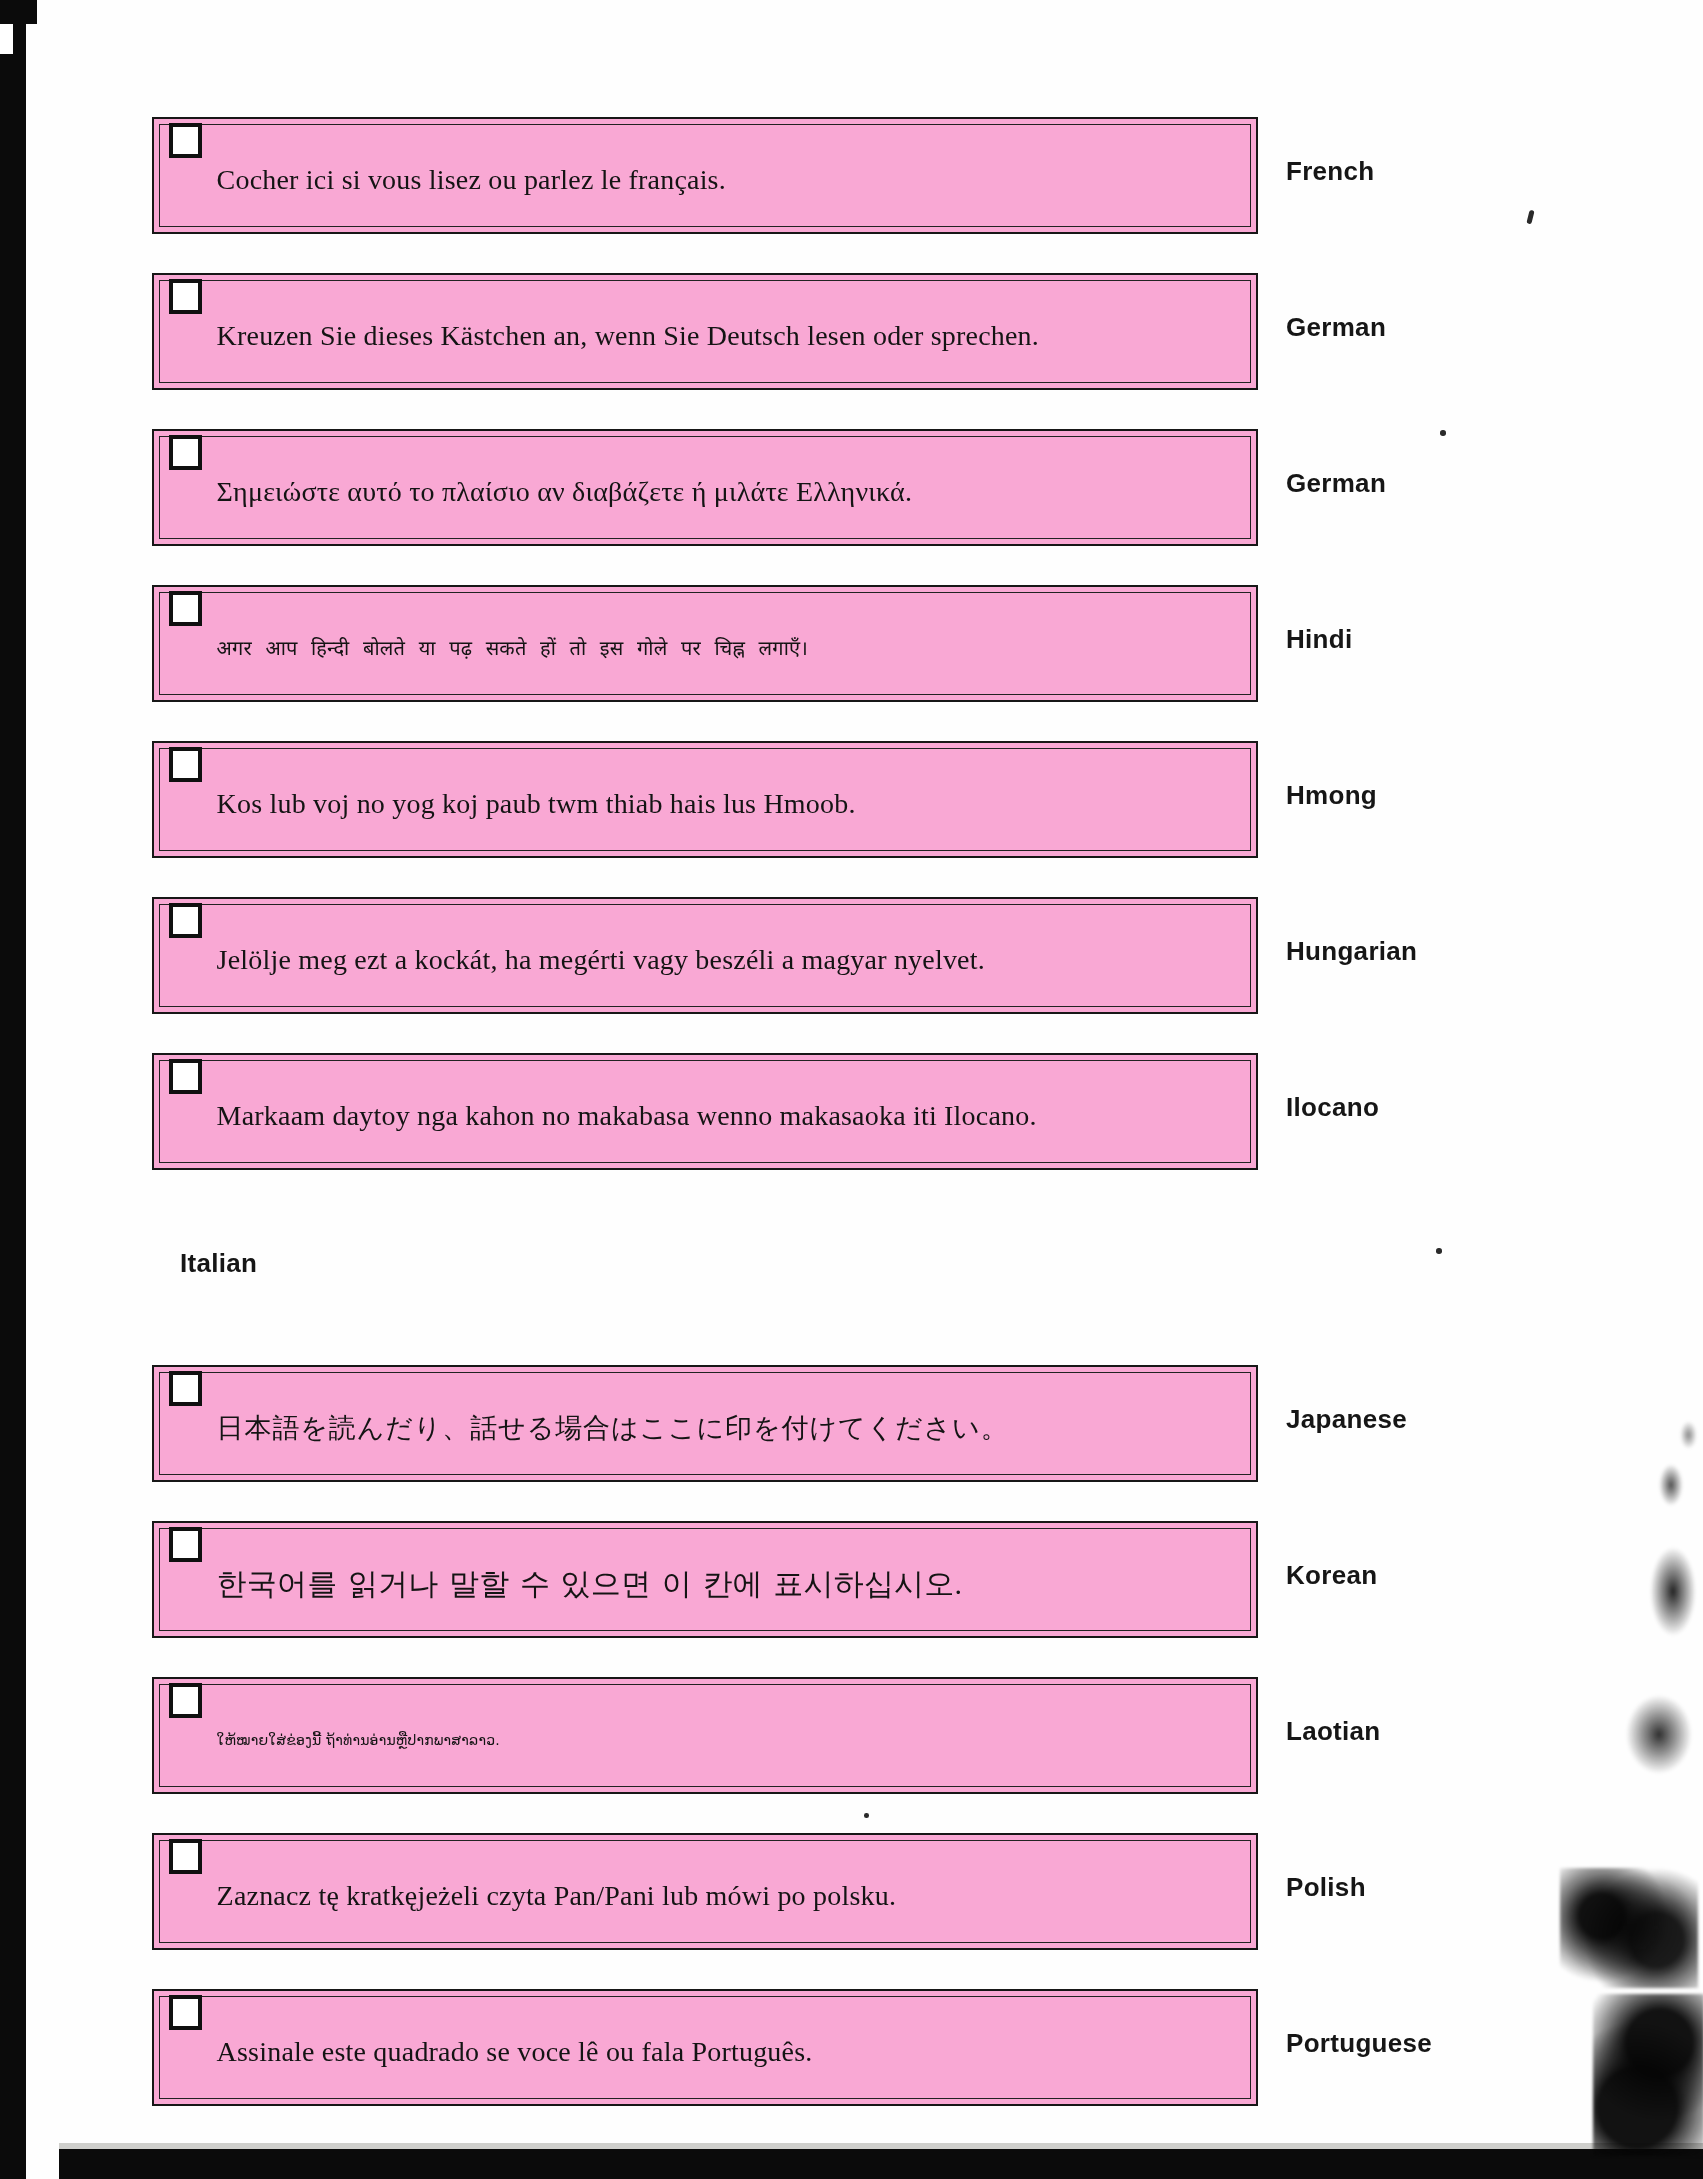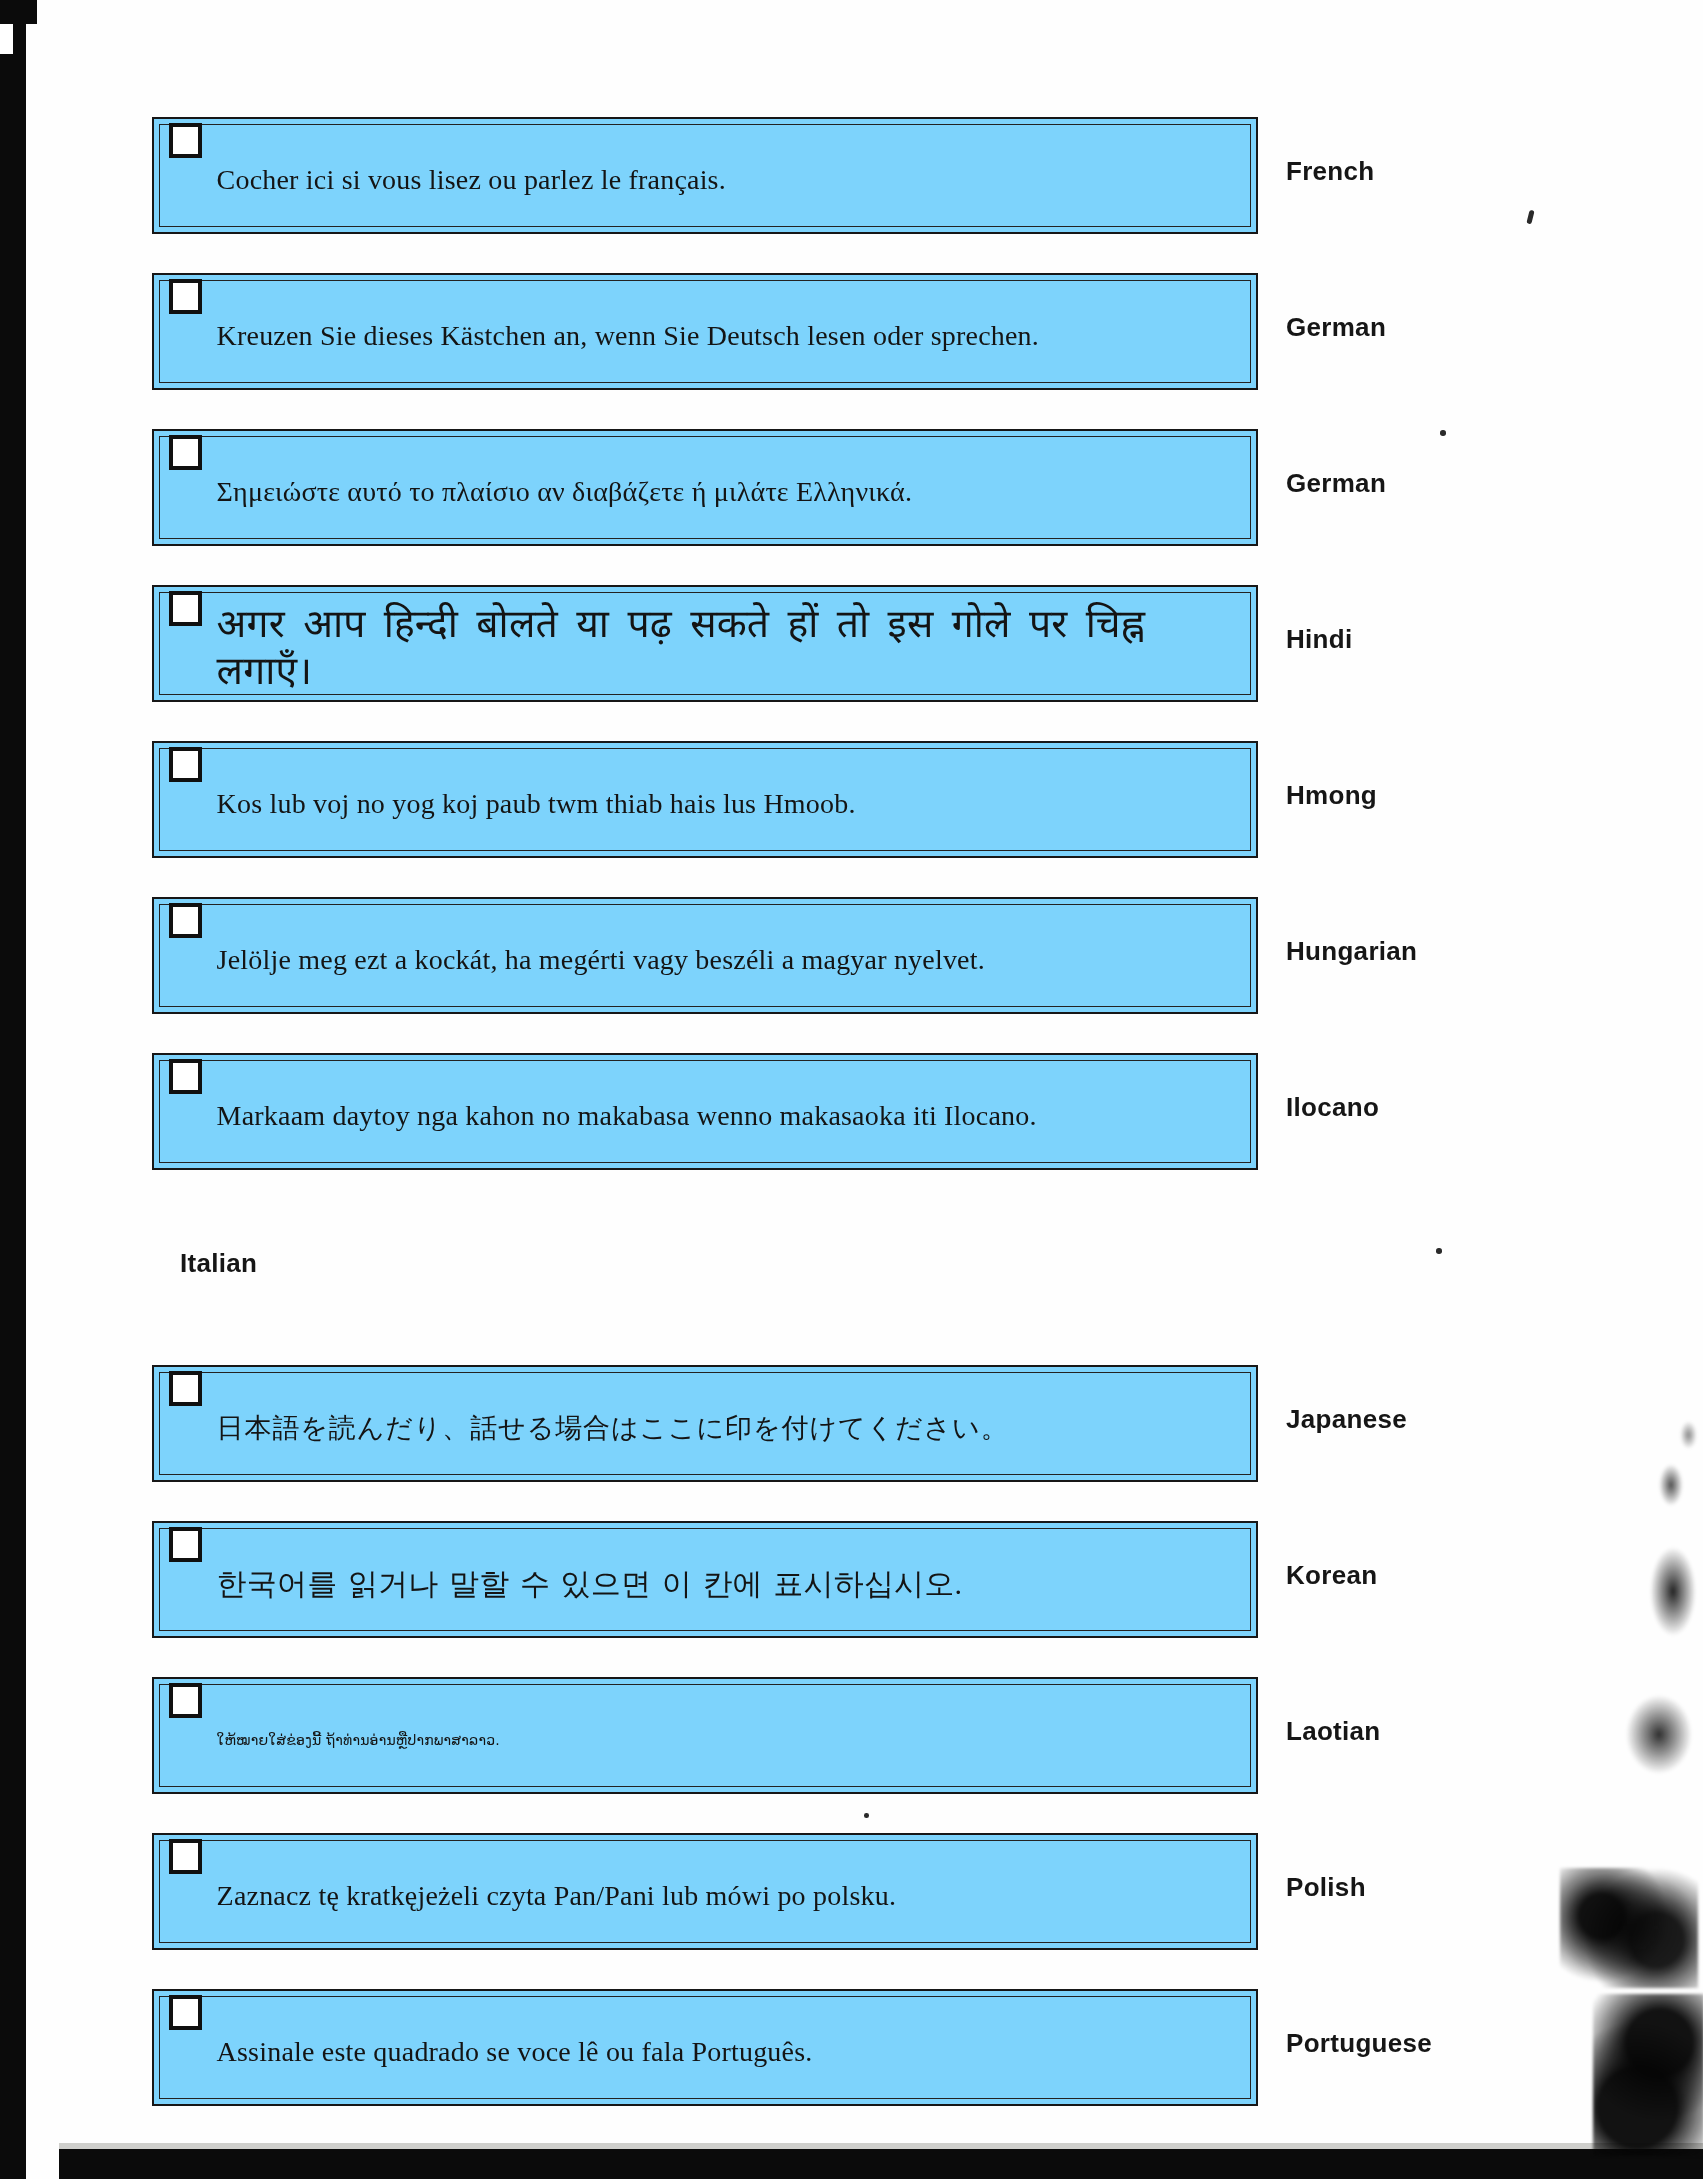--- a/index.html
+++ b/index.html
@@ -20,21 +20,21 @@
   .edge-bottom-shadow { position: absolute; left: 59px; top: 2143px; width: 1645px; height: 5.5px; background: #cfcfcc; }
 
   
   .rows { position: absolute; left: 152px; top: 117px; width: 1532px; }
   .row { display: flex; align-items: flex-start; height: 117px; margin-bottom: 39px; }
 
   .box {
     position: relative;
     width: 1106px; height: 117px;
     border: 2.8px solid #171717;
-    background: #7dd3fc;
+    background: #f9a8d4;
     box-sizing: border-box;
     flex: 0 0 auto;
   }
   .box-inner {
     position: absolute; left: 4.6px; top: 4.6px; right: 4.6px; bottom: 4.6px;
     border: 1.8px solid #222;
     display: flex; align-items: center;
     box-sizing: border-box;
   }
   .checkbox {
@@ -55,21 +55,21 @@
   .label {
     margin-left: 28px; padding-top: 39px;
     font-family: "Liberation Sans", sans-serif;
     font-size: 26px; font-weight: 600; color: #161616;
     white-space: nowrap;
     letter-spacing: 0.3px;
     text-align: center;
   }
 
   
-  .row-hindi .text    { word-spacing: 8.3px; font-size: 39px; }
+  .row-hindi .text    { word-spacing: 8.3px; font-size: 20px; }
   .row-japanese .text { font-size: 27px; letter-spacing: 0.9px; }
   .row-korean .text   { font-size: 30px; word-spacing: 2.8px; }
   .row-laotian .text  { font-size: 14px; font-family: "DejaVu Sans", sans-serif; }
 
   
   .blob { position: absolute; filter: blur(1.4px); pointer-events: none; }
   .blob-a { left: 1659px; top: 1464px; width: 24px; height: 42px;
             background: radial-gradient(closest-side, rgba(20,20,20,.75), rgba(20,20,20,0)); }
   .blob-b { left: 1650px; top: 1547px; width: 46px; height: 89px;
             background: radial-gradient(closest-side, rgba(10,10,10,.9), rgba(10,10,10,0)); }

